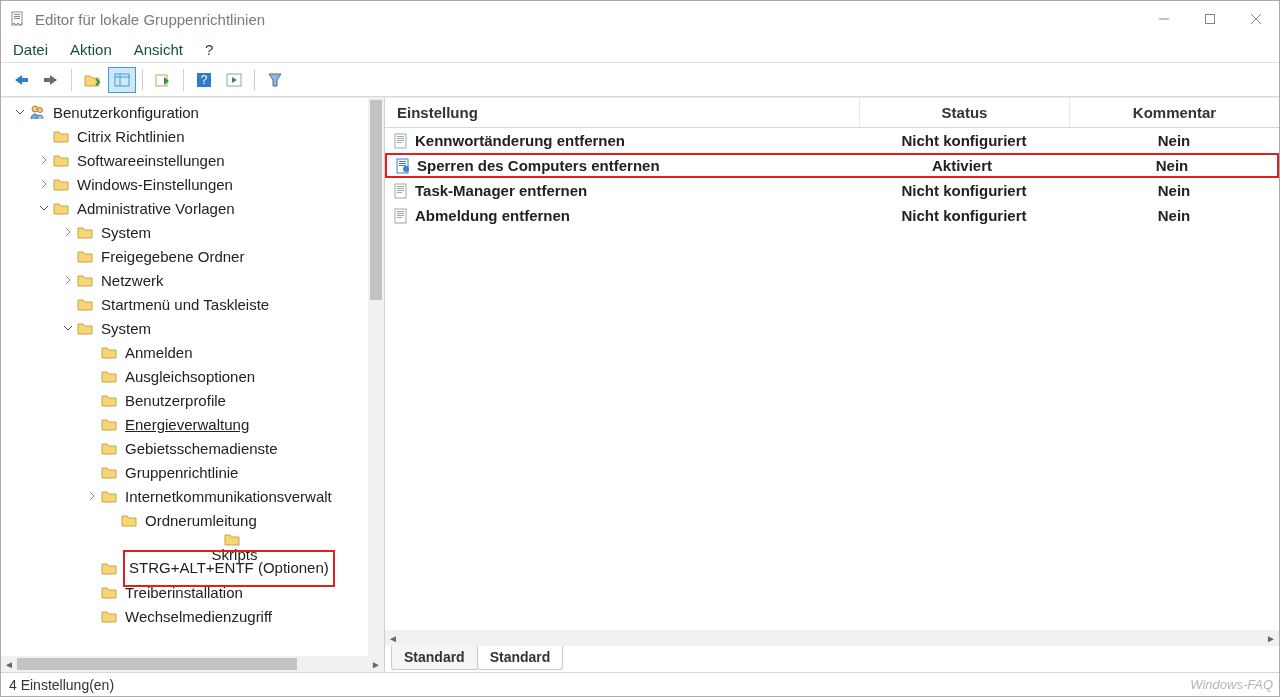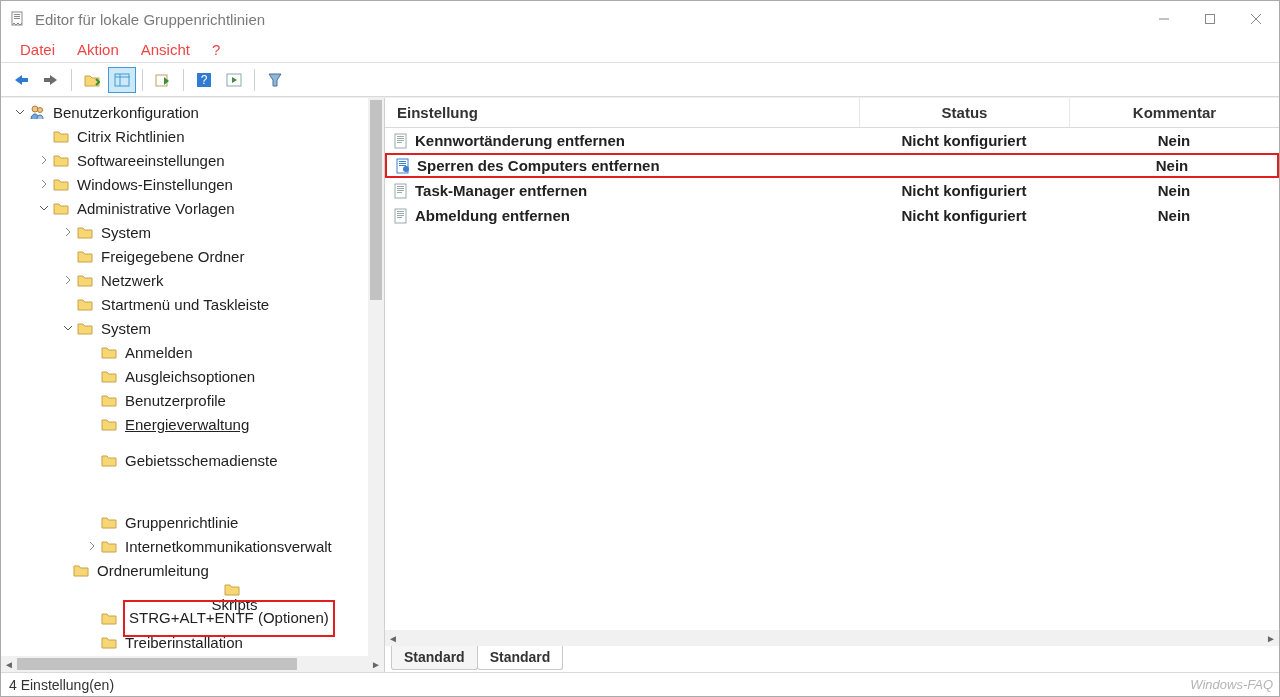--- a/index.html
+++ b/index.html
@@ -7,21 +7,21 @@
   .window { width: 1280px; height: 697px; border: 1px solid #aaa; background: #fff; display: flex; flex-direction: column; }
 
   
   .titlebar { height: 36px; display: flex; align-items: center; padding-left: 8px; color: #7a7a7a; font-size: 15px; }
   .titlebar .app-icon { width: 18px; height: 18px; margin-right: 8px; display:flex; align-items:center; justify-content:center; }
   .titlebar .spacer { flex: 1; }
   .titlebar .wbtn { width: 46px; height: 36px; display: flex; align-items: center; justify-content: center; color: #888; }
   .titlebar .wbtn svg { display:block; }
 
   
-  .menubar { height: 26px; display: flex; align-items: center; padding-left: 19px; border-bottom: 1px solid #e0e0e0; font-size: 15px; color: #ef4444; }
+  .menubar { height: 26px; display: flex; align-items: center; padding-left: 12px; border-bottom: 1px solid #e0e0e0; font-size: 15px; color: #14532d; }
   .menubar .menu { margin-right: 22px; }
 
   
   .toolbar { height: 34px; display: flex; align-items: center; padding-left: 6px; border-bottom: 1px solid #d9d9d9; gap: 2px; }
   .toolbar .tbtn { width: 28px; height: 26px; display:flex; align-items:center; justify-content:center; border:1px solid transparent; }
   .toolbar .tsep { width: 1px; height: 22px; background: #d0d0d0; margin: 0 4px; }
 
   
   .body { flex: 1; display: flex; min-height: 0; border-top: 1px solid #eee; }
 
@@ -318,30 +318,30 @@
           </div>
           <div class="tree-row" style="padding-left: 84px; text-decoration: underline;">
             <span class="exp"></span>
             <span class="folder-ic">
               <svg width="16" height="14" viewBox="0 0 16 14">
                 <path d="M1 3h5l1.5 2H15v8H1z" fill="#f7d774" stroke="#c9a24a"></path>
               </svg>
             </span>
             <span class="label">Energieverwaltung</span>
           </div>
-          <div class="tree-row" style="padding-left: 84px; margin-top: 12px;">
+          <div class="tree-row" style="padding-left: 84px;">
             <span class="exp"></span>
             <span class="folder-ic">
               <svg width="16" height="14" viewBox="0 0 16 14">
                 <path d="M1 3h5l1.5 2H15v8H1z" fill="#f7d774" stroke="#c9a24a"></path>
               </svg>
             </span>
             <span class="label">Gebietsschemadienste</span>
           </div>
-          <div class="tree-row" style="padding-left: 84px; margin-top: 38px;">
+          <div class="tree-row" style="padding-left: 84px;">
             <span class="exp"></span>
             <span class="folder-ic">
               <svg width="16" height="14" viewBox="0 0 16 14">
                 <path d="M1 3h5l1.5 2H15v8H1z" fill="#f7d774" stroke="#c9a24a"></path>
               </svg>
             </span>
             <span class="label">Gruppenrichtlinie</span>
           </div>
           <div class="tree-row" style="padding-left: 84px;">
             <span class="exp">
@@ -349,21 +349,21 @@
                 <path d="M3 1 L7 5 L3 9" fill="none" stroke="#888"></path>
               </svg>
             </span>
             <span class="folder-ic">
               <svg width="16" height="14" viewBox="0 0 16 14">
                 <path d="M1 3h5l1.5 2H15v8H1z" fill="#f7d774" stroke="#c9a24a"></path>
               </svg>
             </span>
             <span class="label">Internetkommunikationsverwalt</span>
           </div>
-          <div class="tree-row" style="padding-left: 56px;">
+          <div class="tree-row" style="padding-left: 104px;">
             <span class="exp"></span>
             <span class="folder-ic">
               <svg width="16" height="14" viewBox="0 0 16 14">
                 <path d="M1 3h5l1.5 2H15v8H1z" fill="#f7d774" stroke="#c9a24a"></path>
               </svg>
             </span>
             <span class="label">Ordnerumleitung</span>
           </div>
           <div class="tree-row" style="padding-left: 84px; flex-direction: column;">
             <span class="exp"></span>
@@ -441,20 +441,21 @@
                 <svg width="16" height="16" viewBox="0 0 16 16">
                   <rect x="2" y="1" width="11" height="14" fill="#fff" stroke="#3d7fcf"></rect>
                   <rect x="4" y="3" width="7" height="1" fill="#3d7fcf"></rect>
                   <rect x="4" y="5" width="7" height="1" fill="#3d7fcf"></rect>
                   <rect x="4" y="7" width="7" height="1" fill="#3d7fcf"></rect>
                   <circle cx="11" cy="11" r="3" fill="#3d7fcf"></circle>
                 </svg>
               </span>
               <span>Sperren des Computers entfernen</span>
             </div>
+            <div class="c-status">Aktiviert</div>
             <div class="c-comment">Nein</div>
           </div>
           <div class="drow">
             <div class="c-setting">
               <span class="dic">
                 <svg width="16" height="16" viewBox="0 0 16 16">
                   <rect x="2" y="1" width="11" height="14" fill="#fff" stroke="#9aa"></rect>
                   <rect x="4" y="3" width="7" height="1" fill="#9aa"></rect>
                   <rect x="4" y="5" width="7" height="1" fill="#9aa"></rect>
                   <rect x="4" y="7" width="7" height="1" fill="#9aa"></rect>

